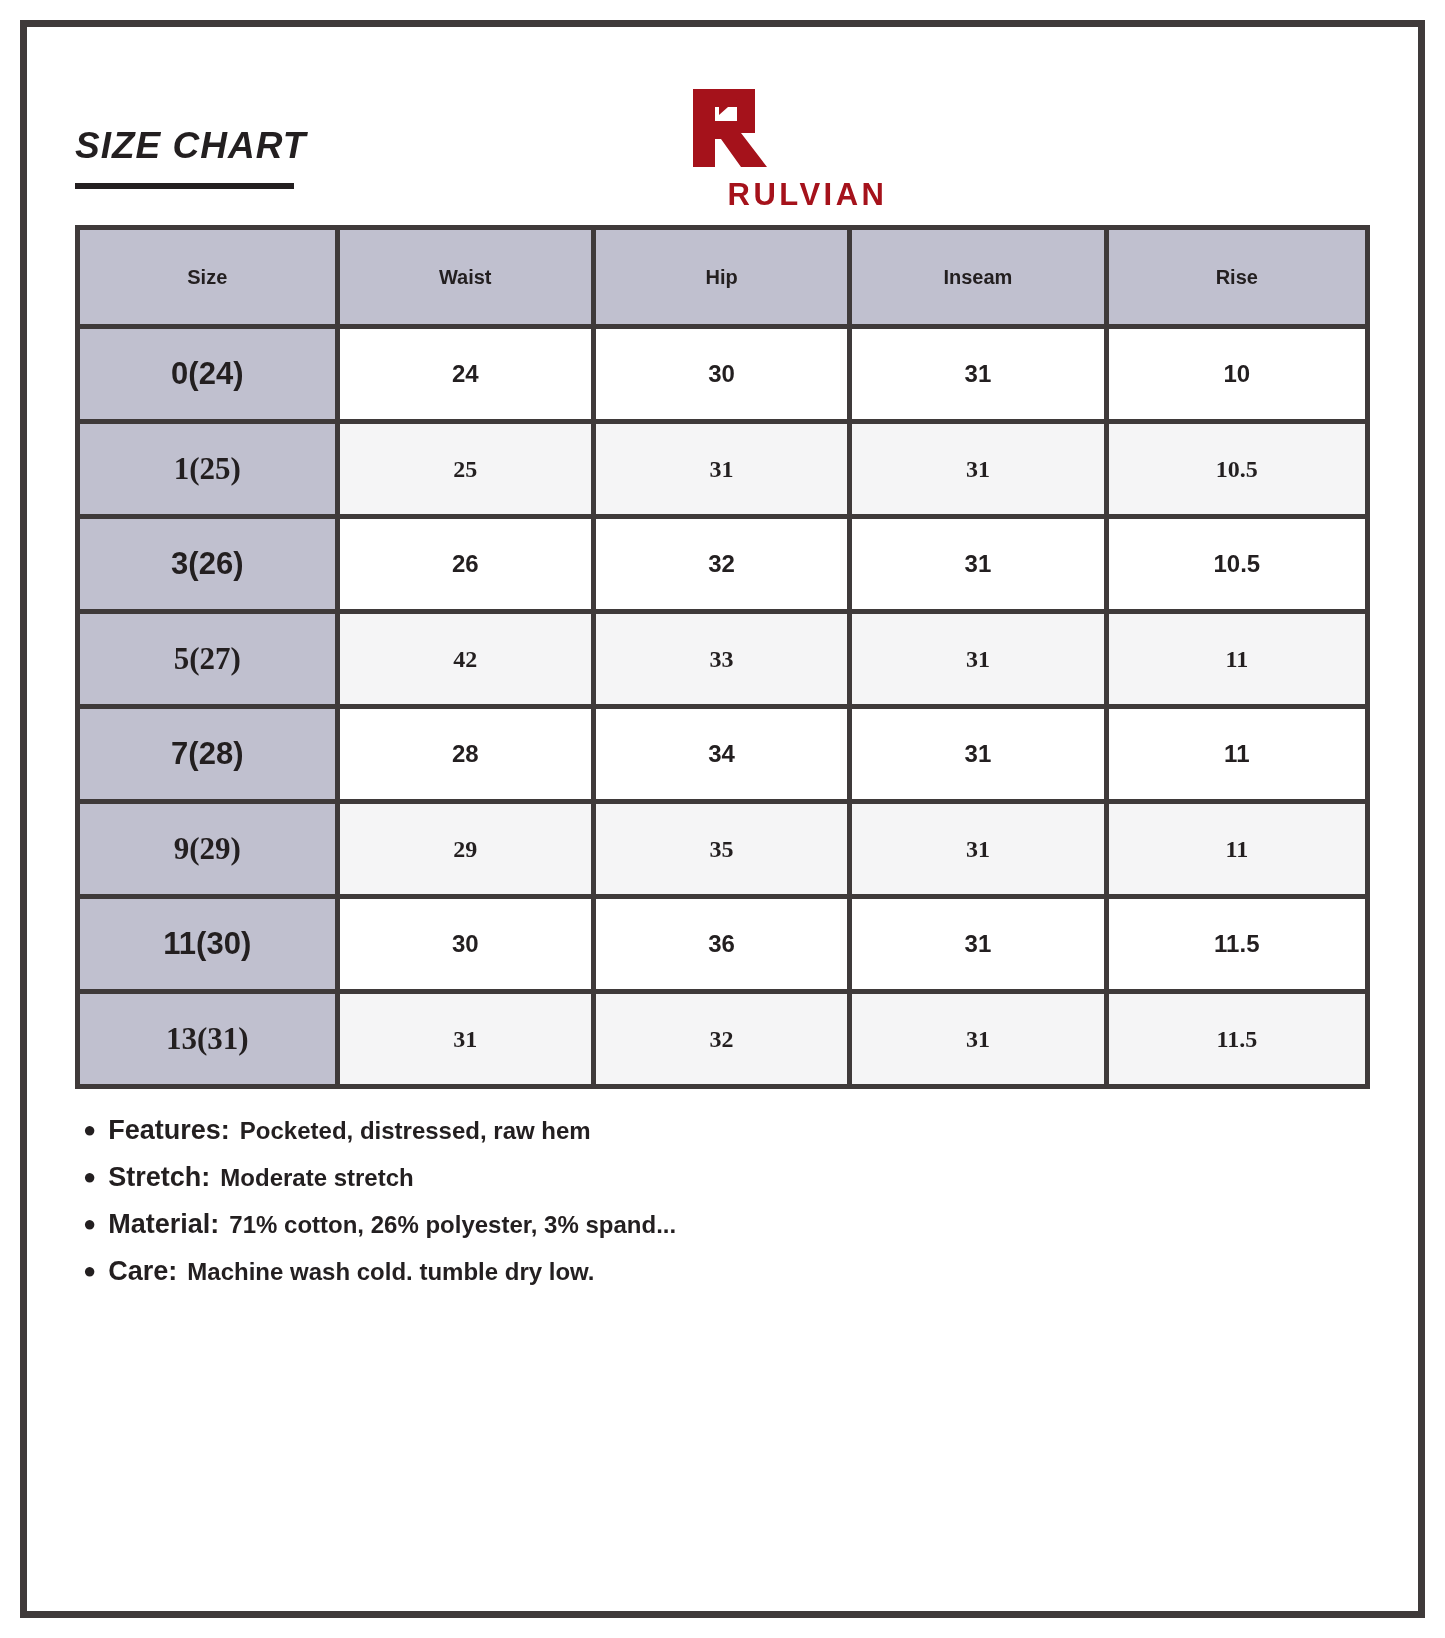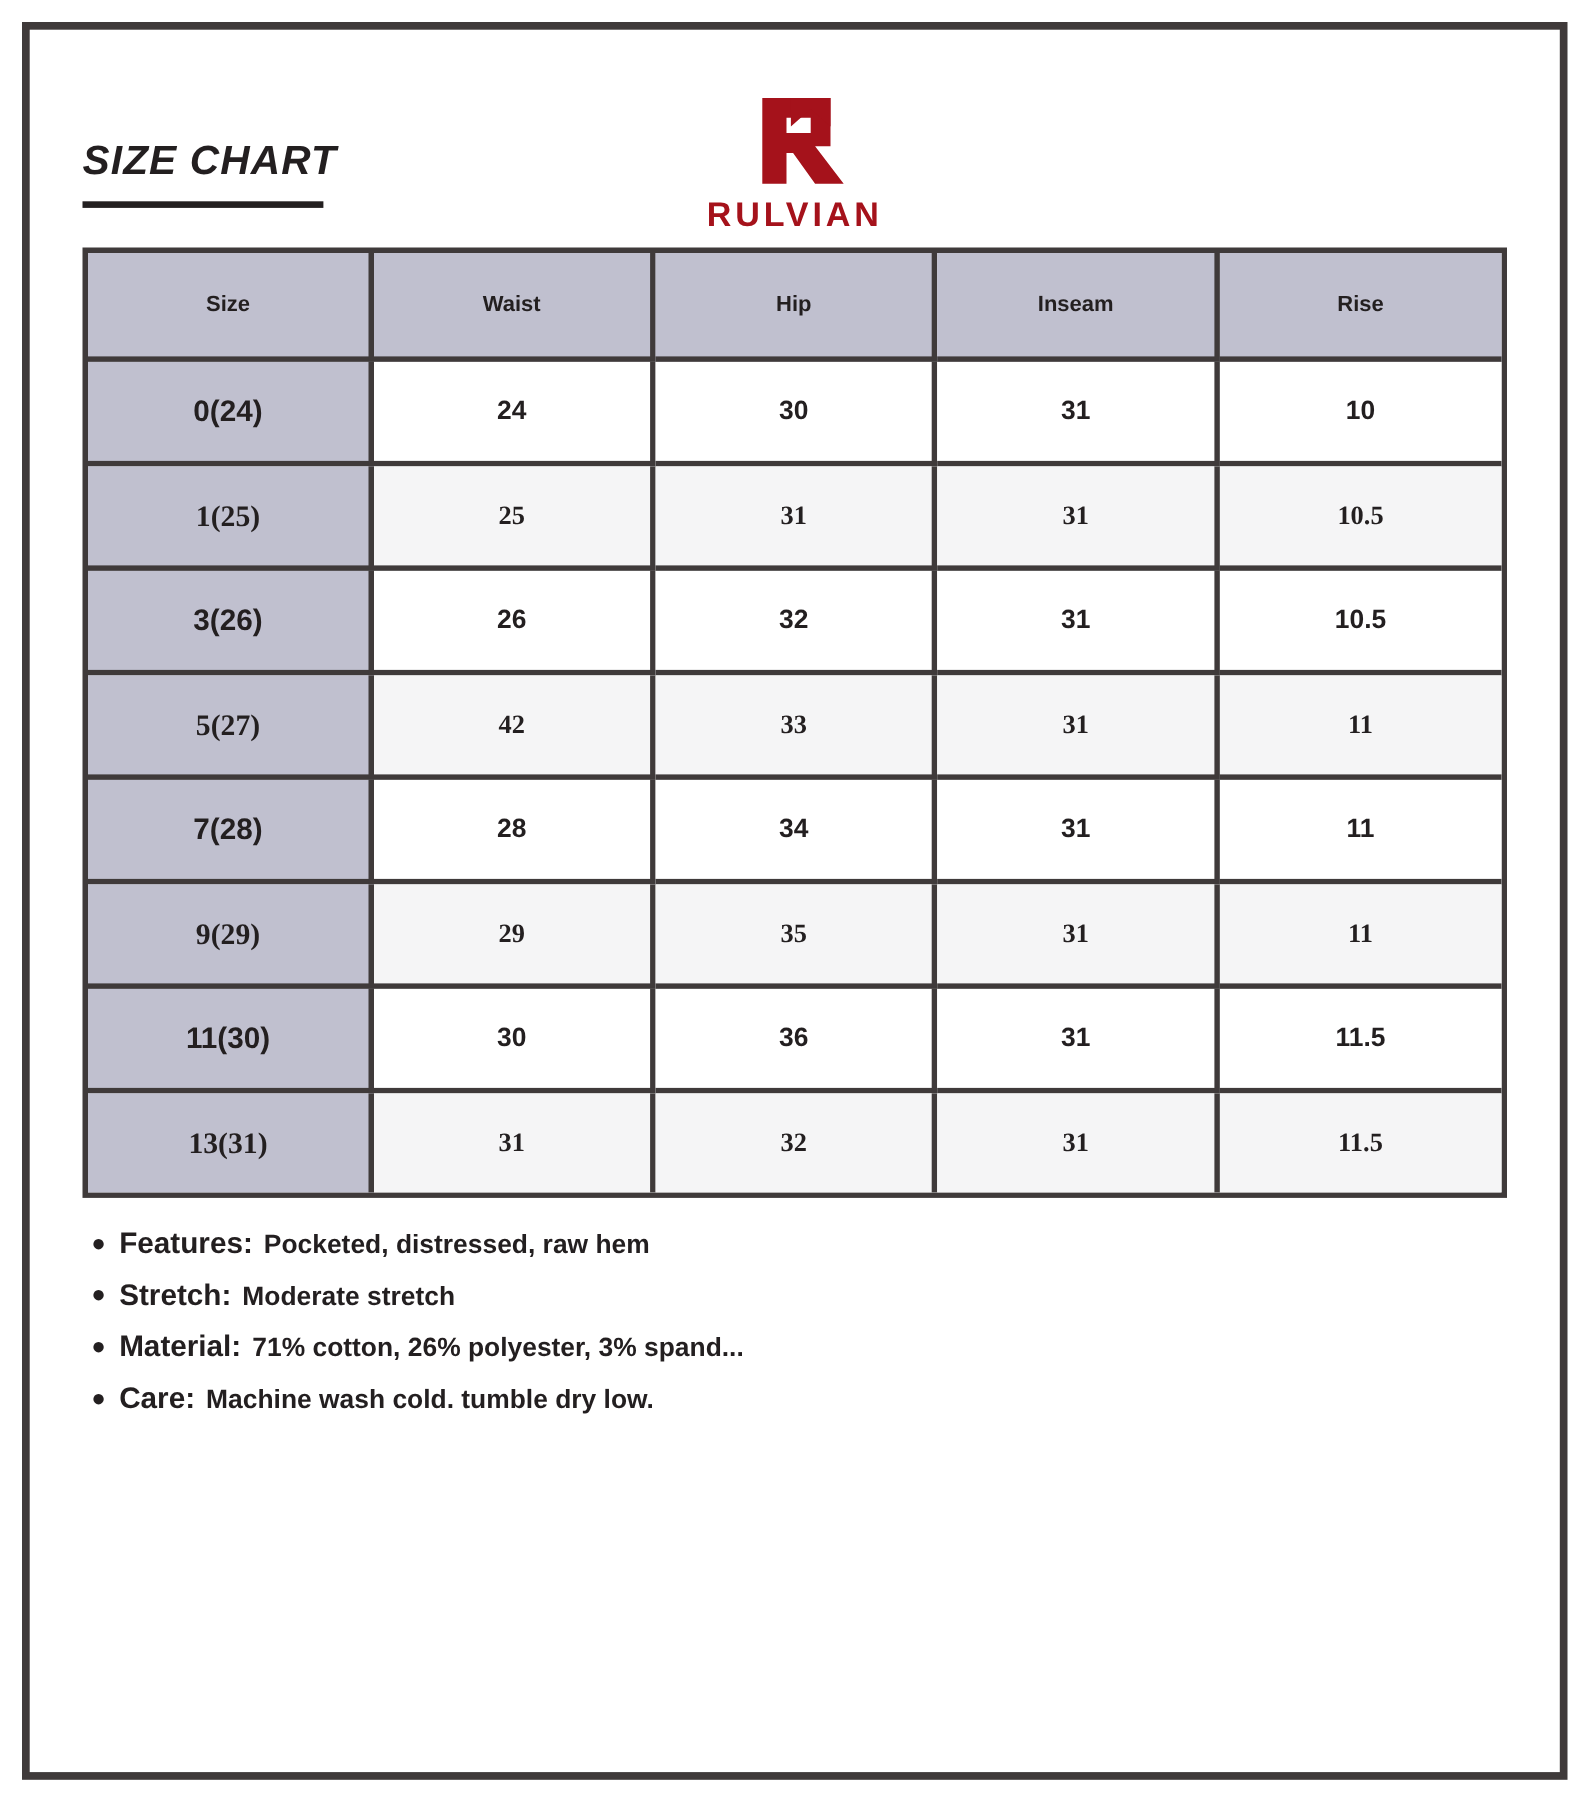--- a/index.html
+++ b/index.html
@@ -59,21 +59,21 @@
     margin-top: 16px;
     width: 219px;
     height: 6px;
     background: #231f20;
   }
   .brand {
     position: absolute;
     left: 50%;
     transform: translateX(-50%);
     top: 18px;
-    text-align: center;
+    text-align: right;
     width: 330px;
   }
   .brand-mark {
     height: 86px;
     display: flex;
     align-items: center;
     justify-content: center;
   }
   .brand-name {
     margin-top: 6px;
@@ -119,21 +119,21 @@
     height: 88px;
     font-size: 24px;
     background: #ffffff;
   }
   tbody tr.alt td {
     background: #f5f5f6;
     font-family: Liberation Serif, serif;
   }
   tbody td.size-col {
     background: #c0c0cf !important;
-    font-size: 27px;
+    font-size: 31px;
   }
   col.c-size { width: 20.2%; }
   col.c-rest { width: 19.95%; }
 
   
   .notes {
     margin-top: 26px;
     padding-left: 8px;
   }
   .note {

